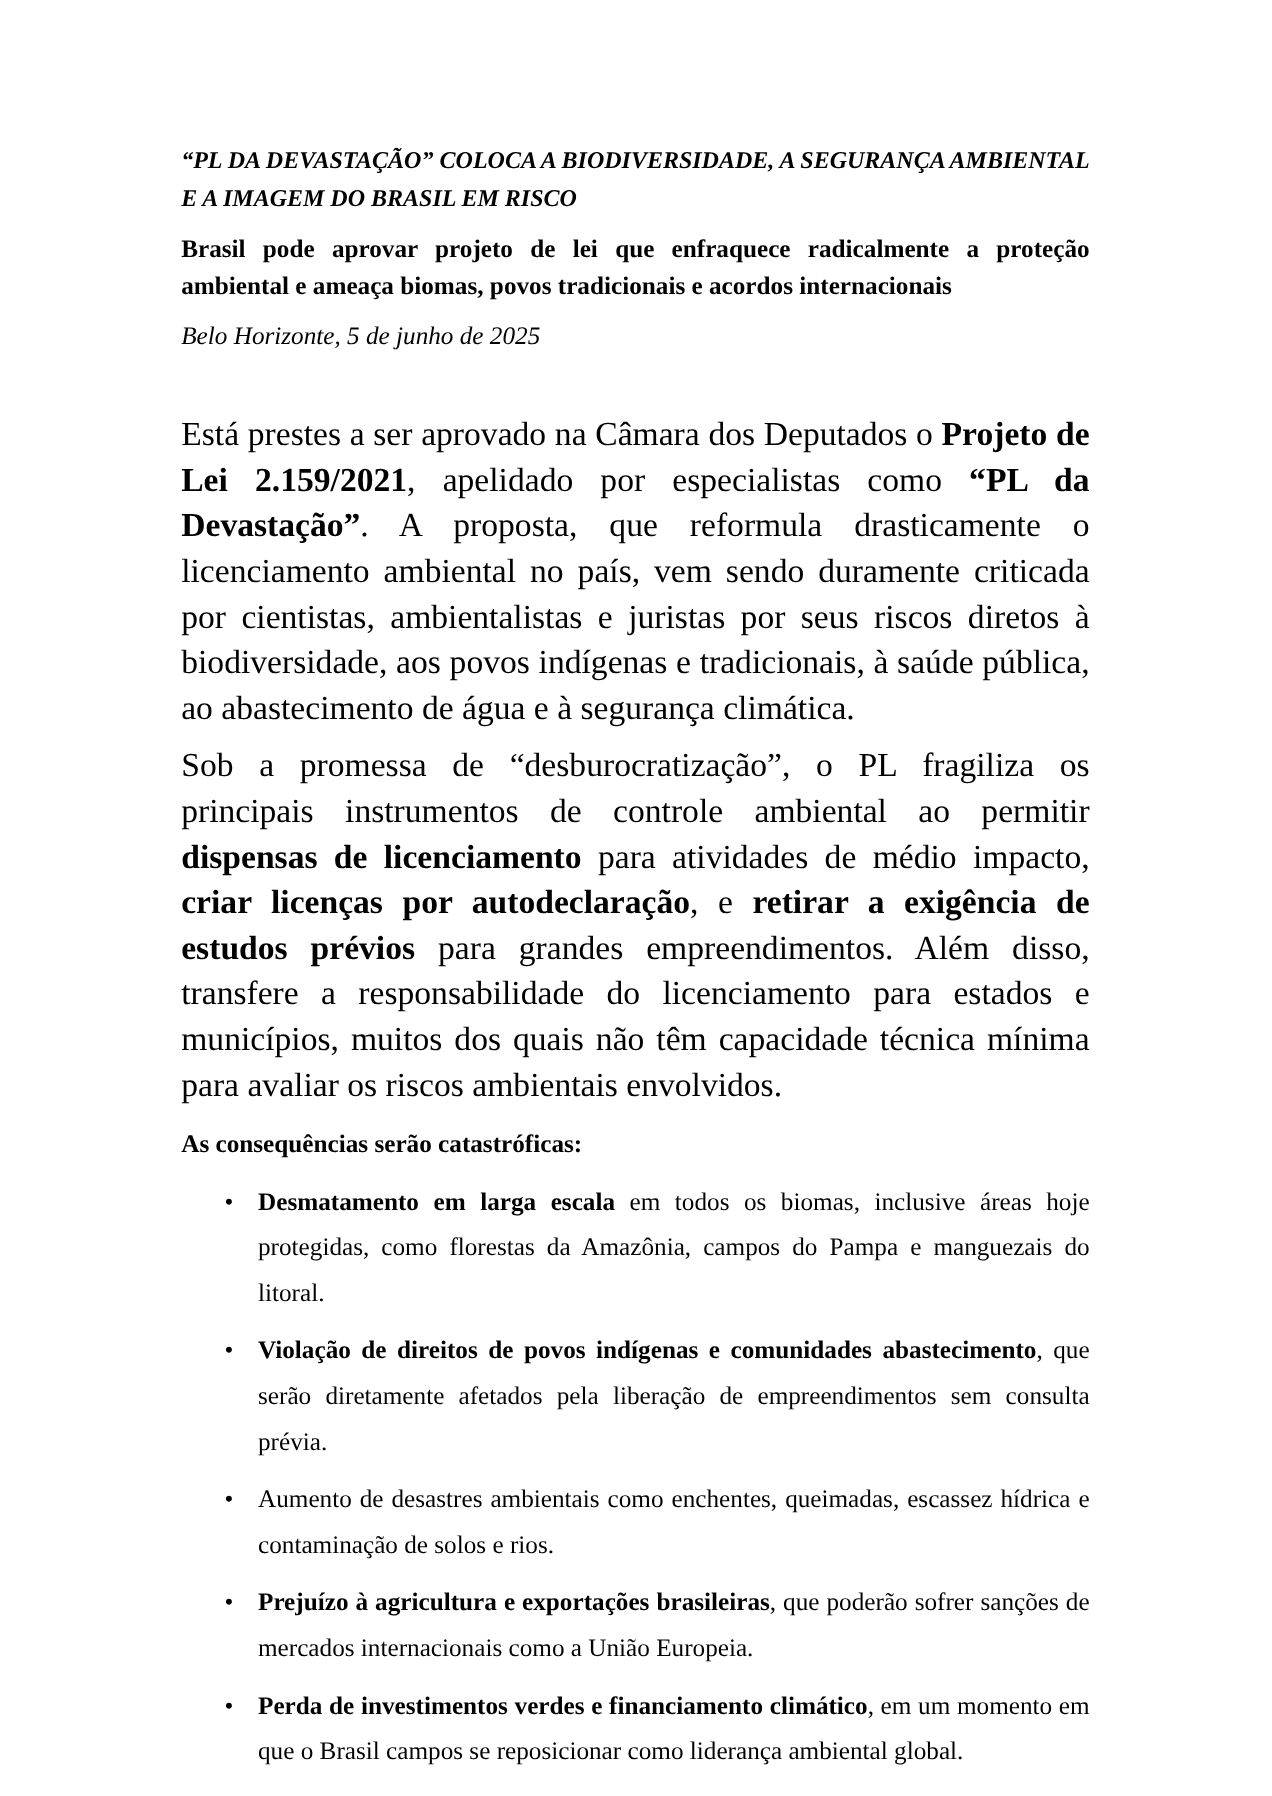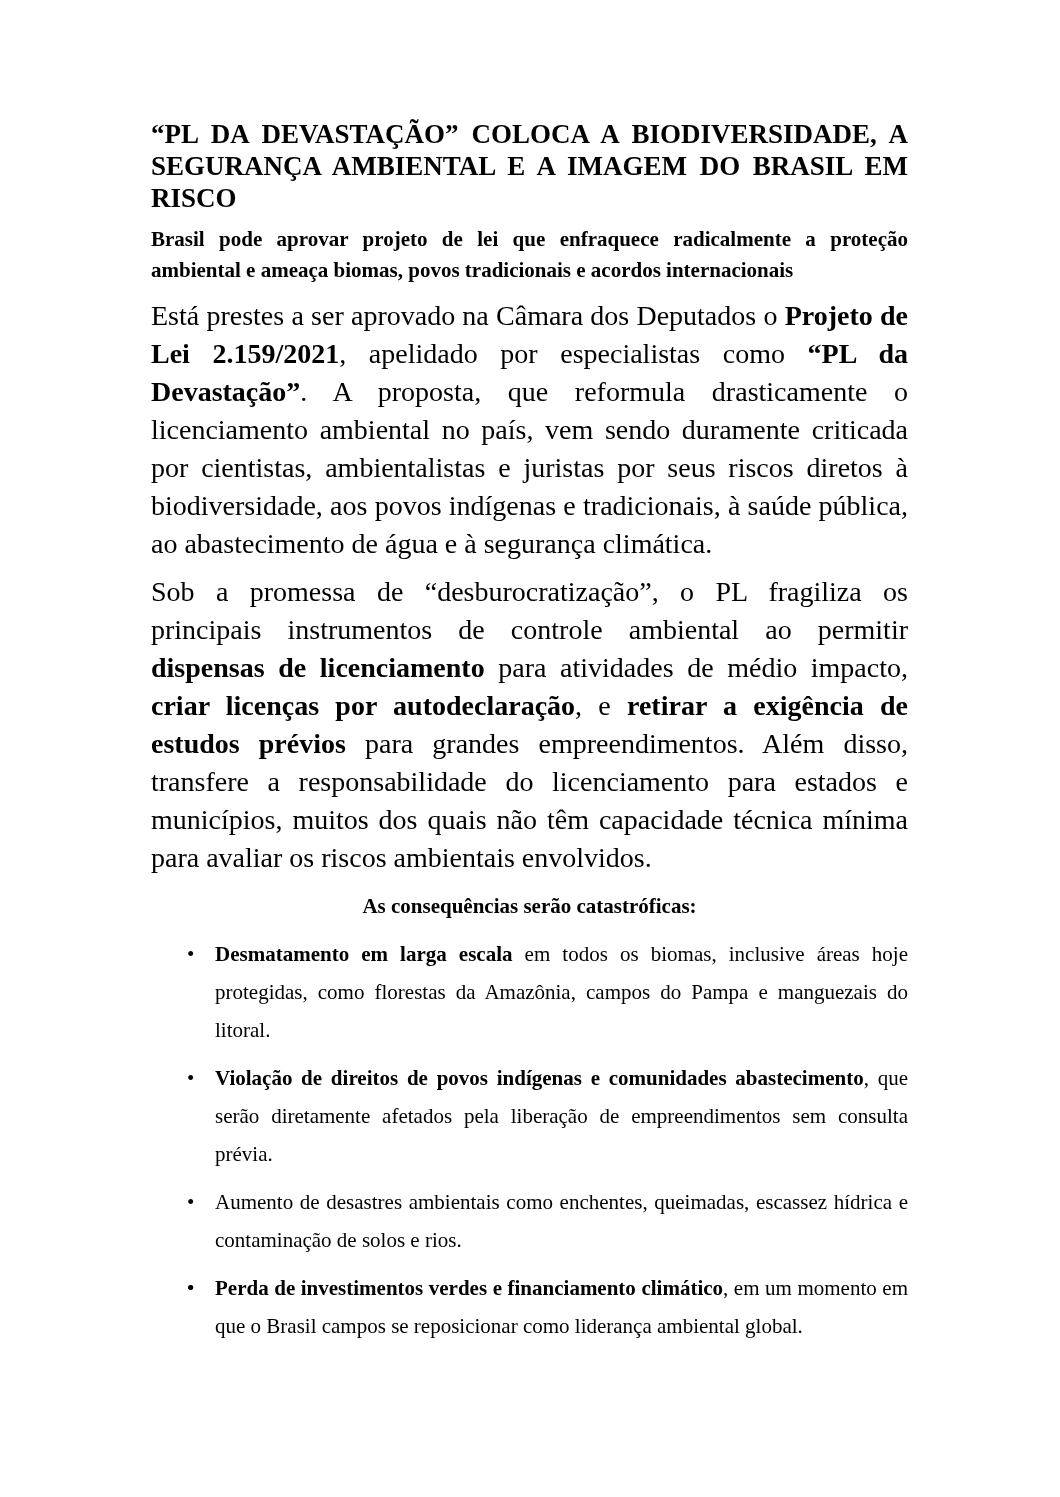--- a/index.html
+++ b/index.html
@@ -12,25 +12,26 @@
     width: 1060px;
     height: 1497px;
     background: #ffffff;
     color: #000000;
     font-family: "Liberation Serif", "DejaVu Serif", serif;
     box-sizing: border-box;
     padding: 118px 152px 0 151px;
     overflow: hidden;
   }
   .doc-title {
-    font-size: 27px;
+    font-size: 20px;
     font-weight: bold;
     line-height: 32px;
     text-align: justify;
     margin: 0 0 10px 0;
+    font-style: italic;
   }
   .doc-subtitle {
     font-size: 21px;
     font-weight: bold;
     line-height: 31px;
     text-align: justify;
     margin: 0 0 11px 0;
   }
   .doc-dateline {
     font-size: 21px;
@@ -42,21 +43,21 @@
   .body-par {
     font-size: 28px;
     line-height: 38px;
     text-align: justify;
     margin: 0 0 10px 0;
   }
   .list-heading {
     font-size: 21px;
     font-weight: bold;
     line-height: 38px;
-    text-align: center;
+    text-align: left;
     margin: 0 0 10px 0;
   }
   ul.bullet-list {
     list-style: none;
     margin: 0;
     padding: 0;
   }
   ul.bullet-list li {
     position: relative;
     padding-left: 64px;
@@ -74,20 +75,21 @@
 </style>
 </head>
 <body>
 
 <div class="page">
 
   <h1 class="doc-title">“PL DA DEVASTAÇÃO” COLOCA A BIODIVERSIDADE, A SEGURANÇA AMBIENTAL E A IMAGEM DO BRASIL EM RISCO</h1>
 
   <p class="doc-subtitle">Brasil pode aprovar projeto de lei que enfraquece radicalmente a proteção ambiental e ameaça biomas, povos tradicionais e acordos internacionais</p>
 
+  <p class="doc-dateline">Belo Horizonte, 5 de junho de 2025</p>
 
   <p class="body-par"><span>Está prestes a ser aprovado na Câmara dos Deputados o </span><span style="font-weight: bold;">Projeto de Lei 2.159/2021</span><span>, apelidado por especialistas como </span><span style="font-weight: bold;">“PL da Devastação”</span><span>. A proposta, que reformula drasticamente o licenciamento ambiental no país, vem sendo duramente criticada por cientistas, ambientalistas e juristas por seus riscos diretos à biodiversidade, aos povos indígenas e tradicionais, à saúde pública, ao abastecimento de água e à segurança climática.</span></p>
 
   <p class="body-par"><span>Sob a promessa de “desburocratização”, o PL fragiliza os principais instrumentos de controle ambiental ao permitir </span><span style="font-weight: bold;">dispensas de licenciamento</span><span> para atividades de médio impacto, </span><span style="font-weight: bold;">criar licenças por autodeclaração</span><span>, e </span><span style="font-weight: bold;">retirar a exigência de estudos prévios</span><span> para grandes empreendimentos. Além disso, transfere a responsabilidade do licenciamento para estados e municípios, muitos dos quais não têm capacidade técnica mínima para avaliar os riscos ambientais envolvidos.</span></p>
 
   <p class="list-heading">As consequências serão catastróficas:</p>
 
   <ul class="bullet-list">
     <li>
       <span class="bullet">•</span>
@@ -96,20 +98,21 @@
     <li>
       <span class="bullet">•</span>
       <span class="li-text"><span style="font-weight: bold;">Violação de direitos de povos indígenas e comunidades abastecimento</span><span>, que serão diretamente afetados pela liberação de empreendimentos sem consulta prévia.</span></span>
     </li>
     <li>
       <span class="bullet">•</span>
       <span class="li-text"><span style="font-weight: normal;">Aumento de desastres ambientais</span><span> como enchentes, queimadas, escassez hídrica e contaminação de solos e rios.</span></span>
     </li>
     <li>
       <span class="bullet">•</span>
+      <span class="li-text"><span style="font-weight: bold;">Prejuízo à agricultura e exportações brasileiras</span><span>, que poderão sofrer sanções de mercados internacionais como a União Europeia.</span></span>
     </li>
     <li>
       <span class="bullet">•</span>
       <span class="li-text"><span style="font-weight: bold;">Perda de investimentos verdes e financiamento climático</span><span>, em um momento em que o Brasil campos se reposicionar como liderança ambiental global.</span></span>
     </li>
   </ul>
 
 </div>
 
 </body></html>

